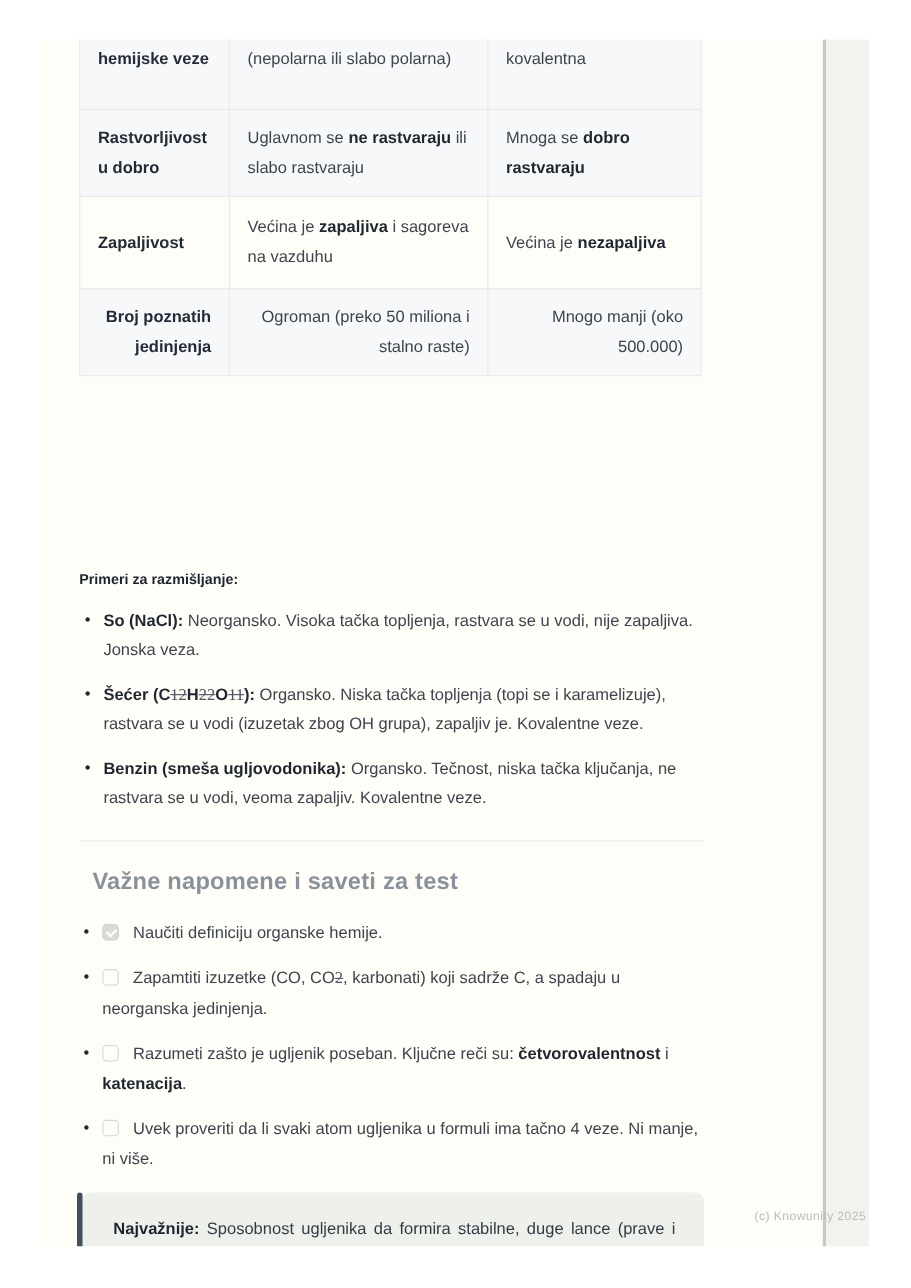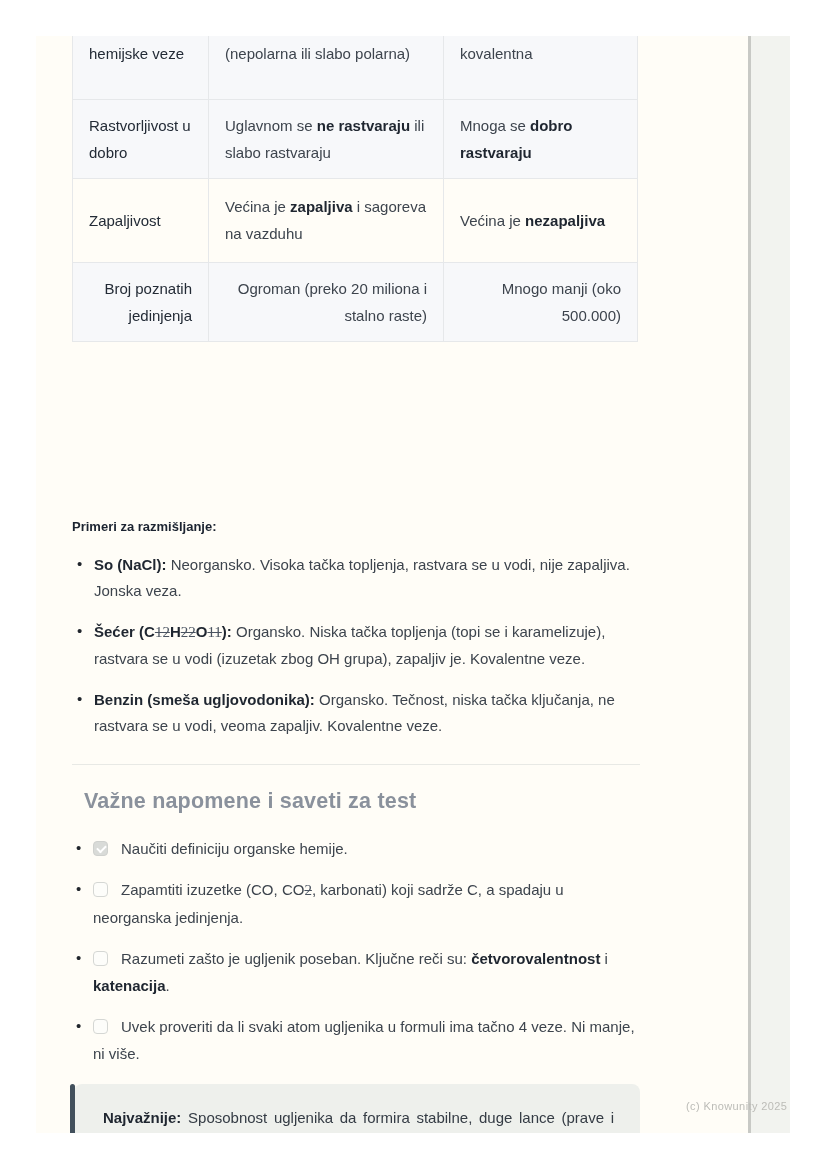--- a/index.html
+++ b/index.html
@@ -19,21 +19,21 @@
   .watermark{
     position:absolute;left:686px;top:1100px;font-size:11px;color:#bcbcb7;
     letter-spacing:.4px;z-index:9;white-space:nowrap;
   }
   
   table.cmp{
     position:absolute;left:36px;top:-1px;width:562px;border-collapse:collapse;
     table-layout:fixed;font-size:15px;line-height:27px;color:#3d444d;
   }
   table.cmp td{border:1px solid #e6e8ea;padding:12px 16px;vertical-align:middle;box-sizing:border-box;}
-  table.cmp td.c1{width:136px;font-weight:400;color:#232b36;}
+  table.cmp td.c1{width:136px;font-weight:700;color:#232b36;}
   table.cmp td.c2{width:235px;}
   table.cmp td.c3{width:194px;}
   tr.striped td{background:#f7f8fa;}
   tr.row-first td{border-top:none;vertical-align:top;padding-top:5px;height:64px;}
   tr.row-2 td{height:112px;}
   tr.row-3 td{height:78px;}
   tr.row-4 td{height:84px;}
   tr.row-5 td{height:78px;text-align:right;}
   
   .content{position:absolute;left:36px;top:450px;width:568px;font-size:15px;color:#3d444d;}
@@ -85,21 +85,21 @@
           <td class="c2"><span>Uglavnom se </span><span class="b">ne rastvaraju</span><span> ili slabo rastvaraju</span></td>
           <td class="c3"><span>Mnoga se </span><span class="b">dobro rastvaraju</span></td>
         </tr>
         <tr class="row-4">
           <td class="c1">Zapaljivost</td>
           <td class="c2"><span>Većina je </span><span class="b">zapaljiva</span><span> i sagoreva na vazduhu</span></td>
           <td class="c3"><span>Većina je </span><span class="b">nezapaljiva</span></td>
         </tr>
         <tr class="striped row-5">
           <td class="c1">Broj poznatih jedinjenja</td>
-          <td class="c2"><span>Ogroman (preko 20 miliona i stalno raste)</span></td>
+          <td class="c2"><span>Ogroman (preko 50 miliona i stalno raste)</span></td>
           <td class="c3"><span>Mnogo manji (oko 500.000)</span></td>
         </tr>
       </tbody>
   </table>
 
   <div class="content">
 
     <p class="examples-heading">Primeri za razmišljanje:</p>
 
     <ul class="plain" id="examples-list">

